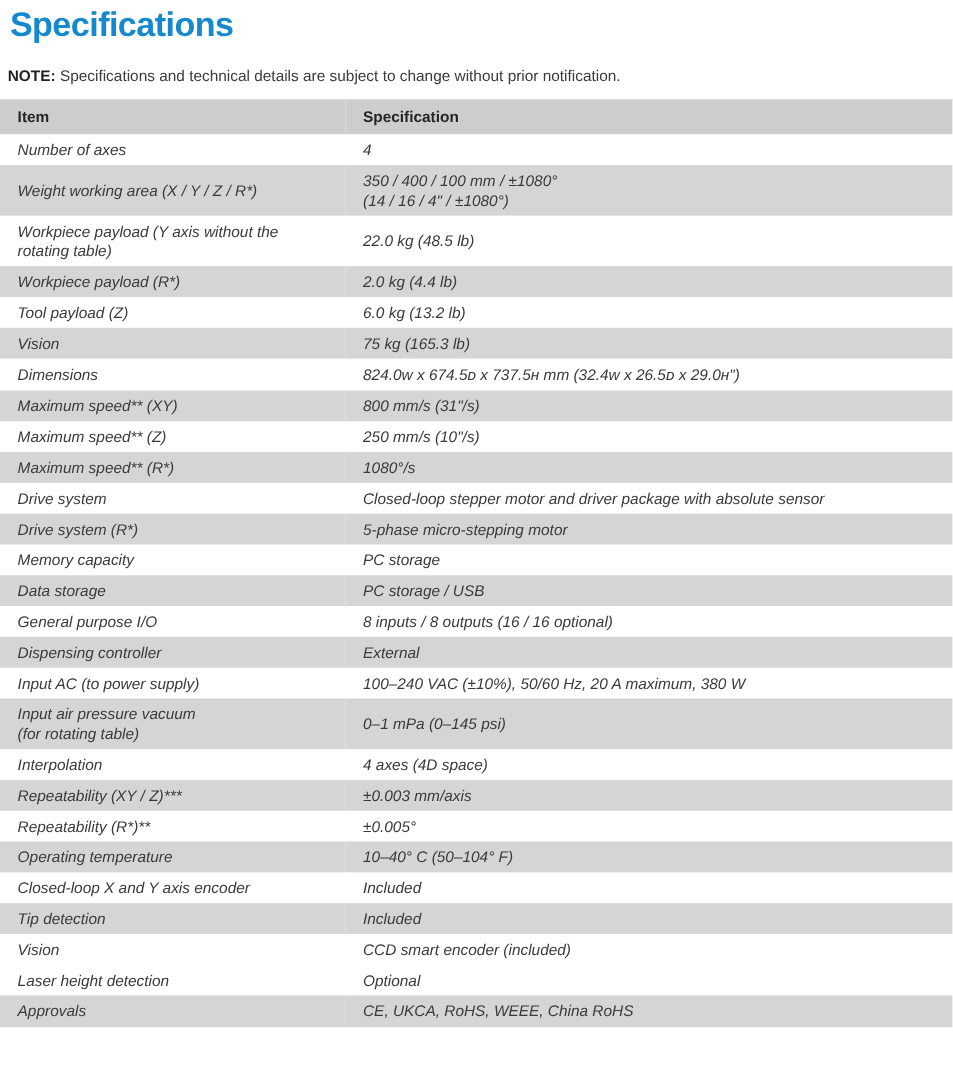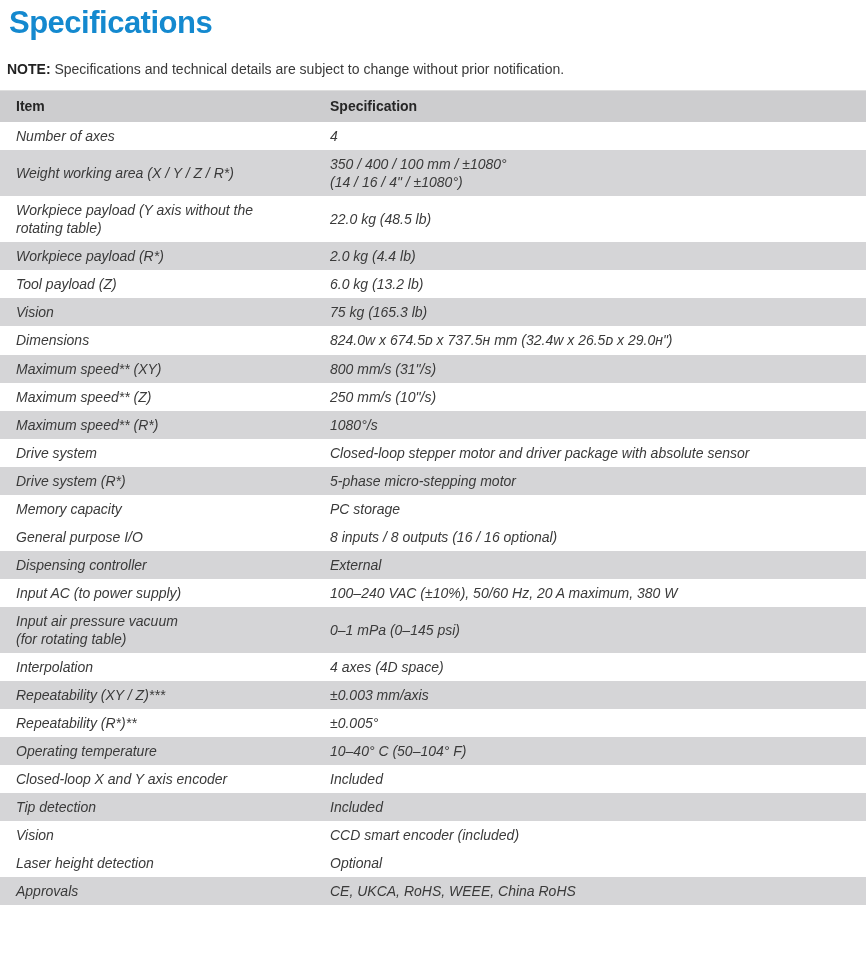--- a/index.html
+++ b/index.html
@@ -147,20 +147,24 @@
         <tr class="alt">
           <td class="item-cell">Drive system (R*)</td>
           <td class="spec-cell">5-phase micro-stepping motor</td>
         </tr>
 
         <tr>
           <td class="item-cell">Memory capacity</td>
           <td class="spec-cell">PC storage</td>
         </tr>
 
+        <tr class="alt">
+          <td class="item-cell">Data storage</td>
+          <td class="spec-cell">PC storage / USB</td>
+        </tr>
 
         <tr>
           <td class="item-cell">General purpose I/O</td>
           <td class="spec-cell">8 inputs / 8 outputs (16 / 16 optional)</td>
         </tr>
 
         <tr class="alt">
           <td class="item-cell">Dispensing controller</td>
           <td class="spec-cell">External</td>
         </tr>

